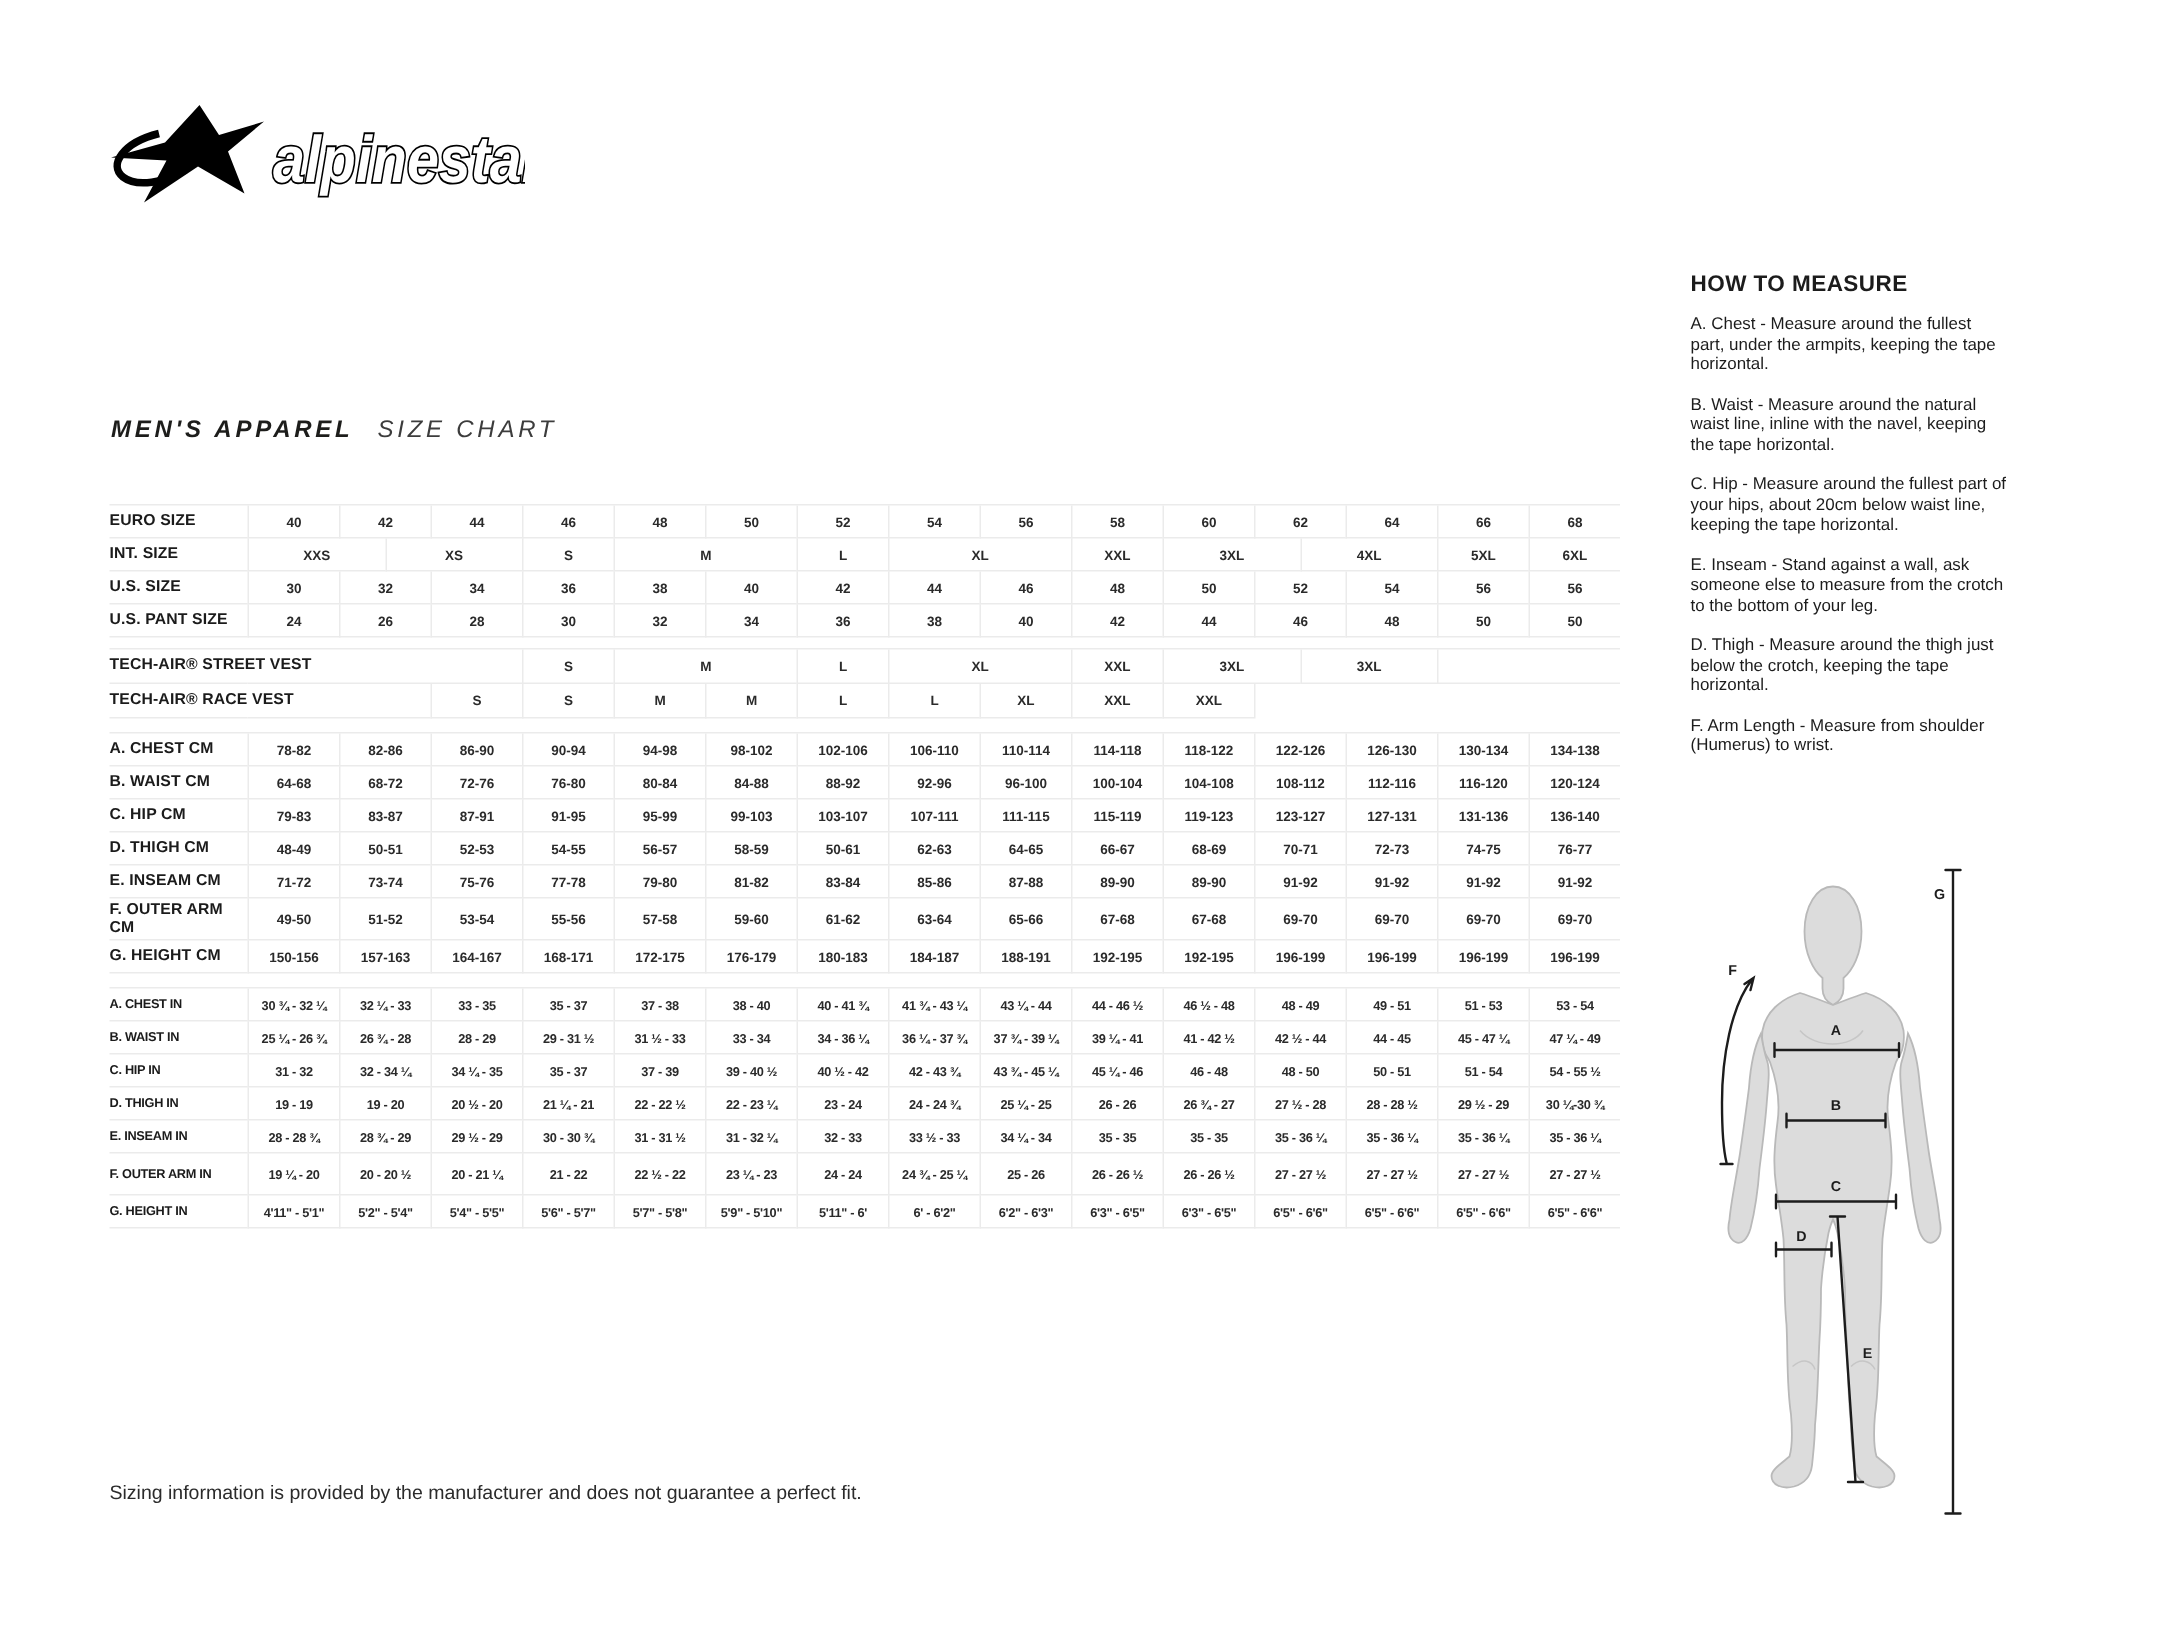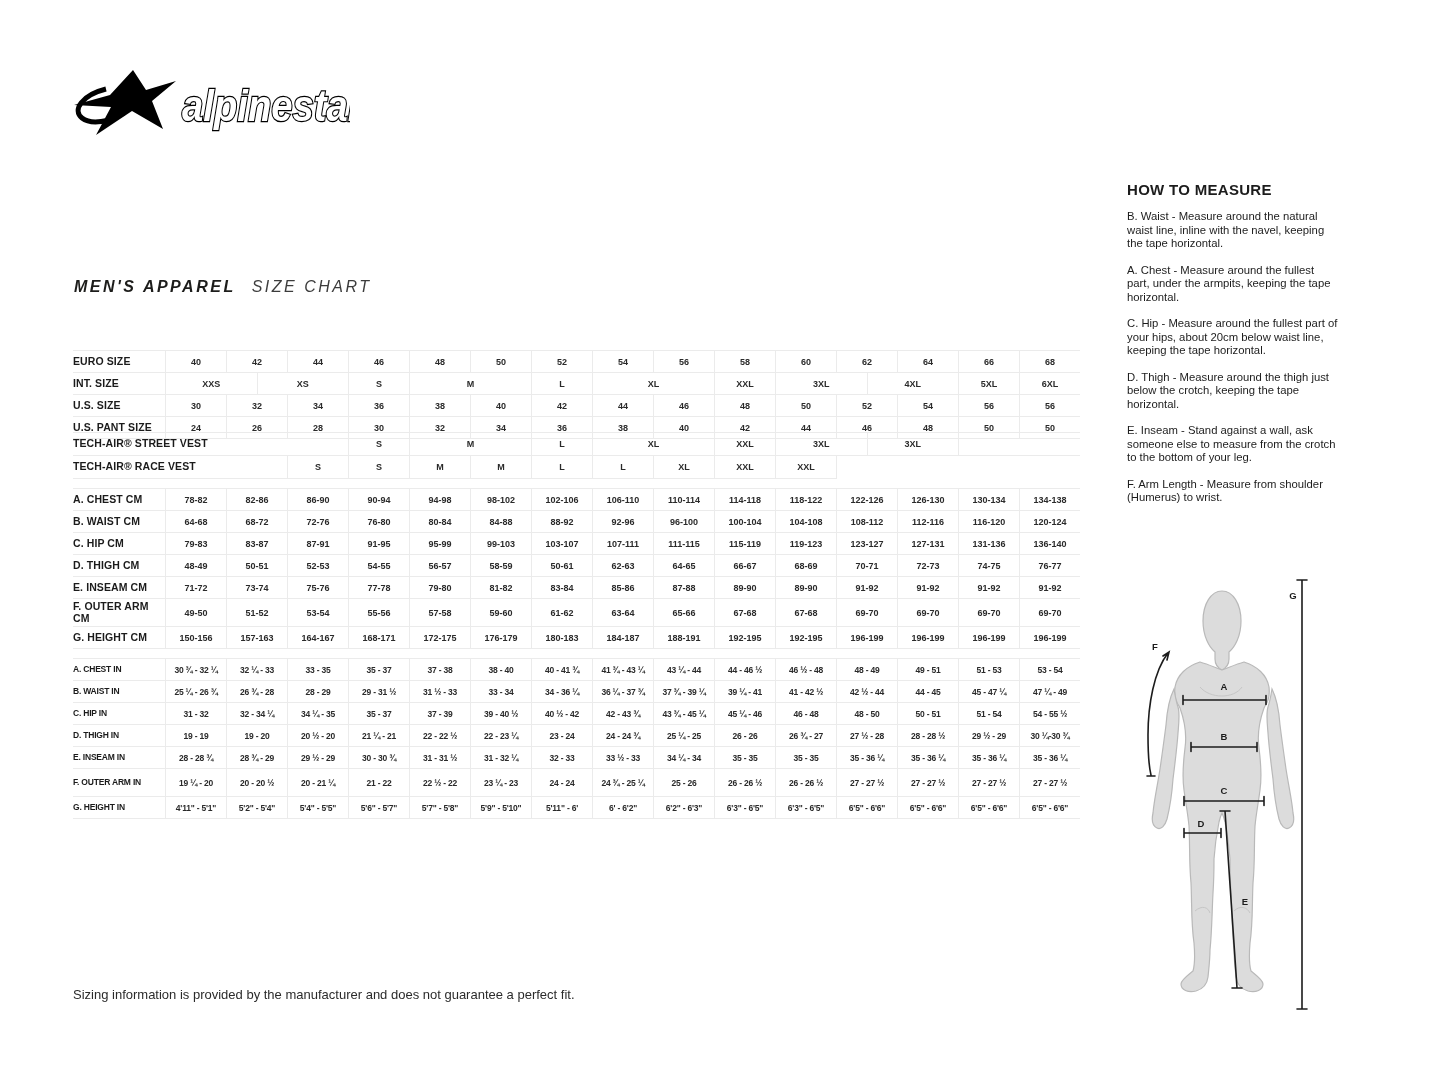--- a/index.html
+++ b/index.html
@@ -10,21 +10,21 @@
   .logo{position:absolute;left:70px;top:66px;}
 
   
   .title{position:absolute;left:74px;top:278px;font-style:italic;font-size:16px;
          letter-spacing:2.5px;white-space:nowrap;}
   .title .t-bold{font-weight:bold;margin-right:16px;}
   .title .t-light{font-weight:normal;color:#3c3c3c;}
 
   
   .sec{position:absolute;left:73px;width:1007px;border-top:1px solid #ebebeb;}
-  #sec-main{top:350px;}
+  #sec-main{top:336px;}
   #sec-tech{top:432px;}
   #sec-cm{top:488px;}
   #sec-in{top:658px;}
   .srow{display:grid;grid-template-columns:92px repeat(30,1fr);height:22px;}
   #sec-tech .srow{height:23px;}
   .srow.tall{height:28px;}
   .cell{display:flex;align-items:center;justify-content:center;
         border-left:1px solid #ebebeb;border-bottom:1px solid #ebebeb;
         font-weight:bold;font-size:9px;color:#2a2a2a;white-space:nowrap;}
   #sec-in .cell{font-size:8.5px;letter-spacing:-0.2px;}
@@ -413,25 +413,25 @@
         <div class="cell" style="grid-column: span 2;">6'5" - 6'6"</div>
         <div class="cell" style="grid-column: span 2;">6'5" - 6'6"</div>
         <div class="cell" style="grid-column: span 2;">6'5" - 6'6"</div>
         <div class="cell" style="grid-column: span 2;">6'5" - 6'6"</div>
       </div>
     </div>
 
   <div class="howto">
     <h3>HOW TO MEASURE</h3>
     <div id="howto-items">
+        <p>A. Chest - Measure around the fullest part, under the armpits, keeping the tape horizontal.</p>
         <p>B. Waist - Measure around the natural waist line, inline with the navel, keeping the tape horizontal.</p>
-        <p>A. Chest - Measure around the fullest part, under the armpits, keeping the tape horizontal.</p>
         <p>C. Hip - Measure around the fullest part of your hips, about 20cm below waist line, keeping the tape horizontal.</p>
+        <p>E. Inseam - Stand against a wall, ask someone else to measure from the crotch to the bottom of your leg.</p>
         <p>D. Thigh - Measure around the thigh just below the crotch, keeping the tape horizontal.</p>
-        <p>E. Inseam - Stand against a wall, ask someone else to measure from the crotch to the bottom of your leg.</p>
         <p>F. Arm Length - Measure from shoulder (Humerus) to wrist.</p>
       </div>
   </div>
 
   <div class="figure">
     <svg width="180" height="460" viewBox="0 0 180 460">
       <g fill="#dcdcdc" stroke="#b9b9b9" stroke-width="1.2">
         <path d="M82 16 C93 16 101 29 101 46 C101 61 95 72 89 77 L89 84 C89 90 86 93 82 95 C78 93 75 90 75 84 L75 77 C69 72 63 61 63 46 C63 29 71 16 82 16 Z"></path>
         <path d="M82 95 C74 92 67 89 60 87 C47 91 37 100 35 112 C34 121 36 127 39 131 L40 133 C45 147 47 159 45 173 C43 189 42 201 44 215 C46 230 48 240 49 251 C50 268 49 288 51 308 C52 328 51 348 54 368 C55 380 55 389 53 396 C47 401 41 405 41 409 C41 415 48 418 56 416 C63 414 67 410 68 402 C69 392 70 384 70 375 C72 355 72 336 73 318 C74 303 74 294 74 284 C75 269 77 257 79 247 C80 243 81 240 82 238 C83 240 84 243 85 247 C87 257 89 269 90 284 C90 294 90 303 91 318 C92 336 92 355 94 375 C94 384 95 392 96 402 C97 410 101 414 108 416 C116 418 123 415 123 409 C123 405 117 401 111 396 C109 389 109 380 110 368 C113 348 112 328 113 308 C115 288 114 268 115 251 C116 240 118 230 120 215 C122 201 121 189 119 173 C117 159 119 147 124 133 L125 131 C128 127 130 121 129 112 C127 100 117 91 104 87 C97 89 90 92 82 95 Z"></path>
         <path d="M34 114 C29 124 27 136 26 150 C24 166 22 180 20 194 C17 213 14 226 13 238 C11 247 13 251 17 253 C21 255 25 251 27 244 C30 232 32 218 33 204 C35 188 37 173 38 158 C39 146 40 138 38 132 C36 126 35 120 34 114 Z"></path>

